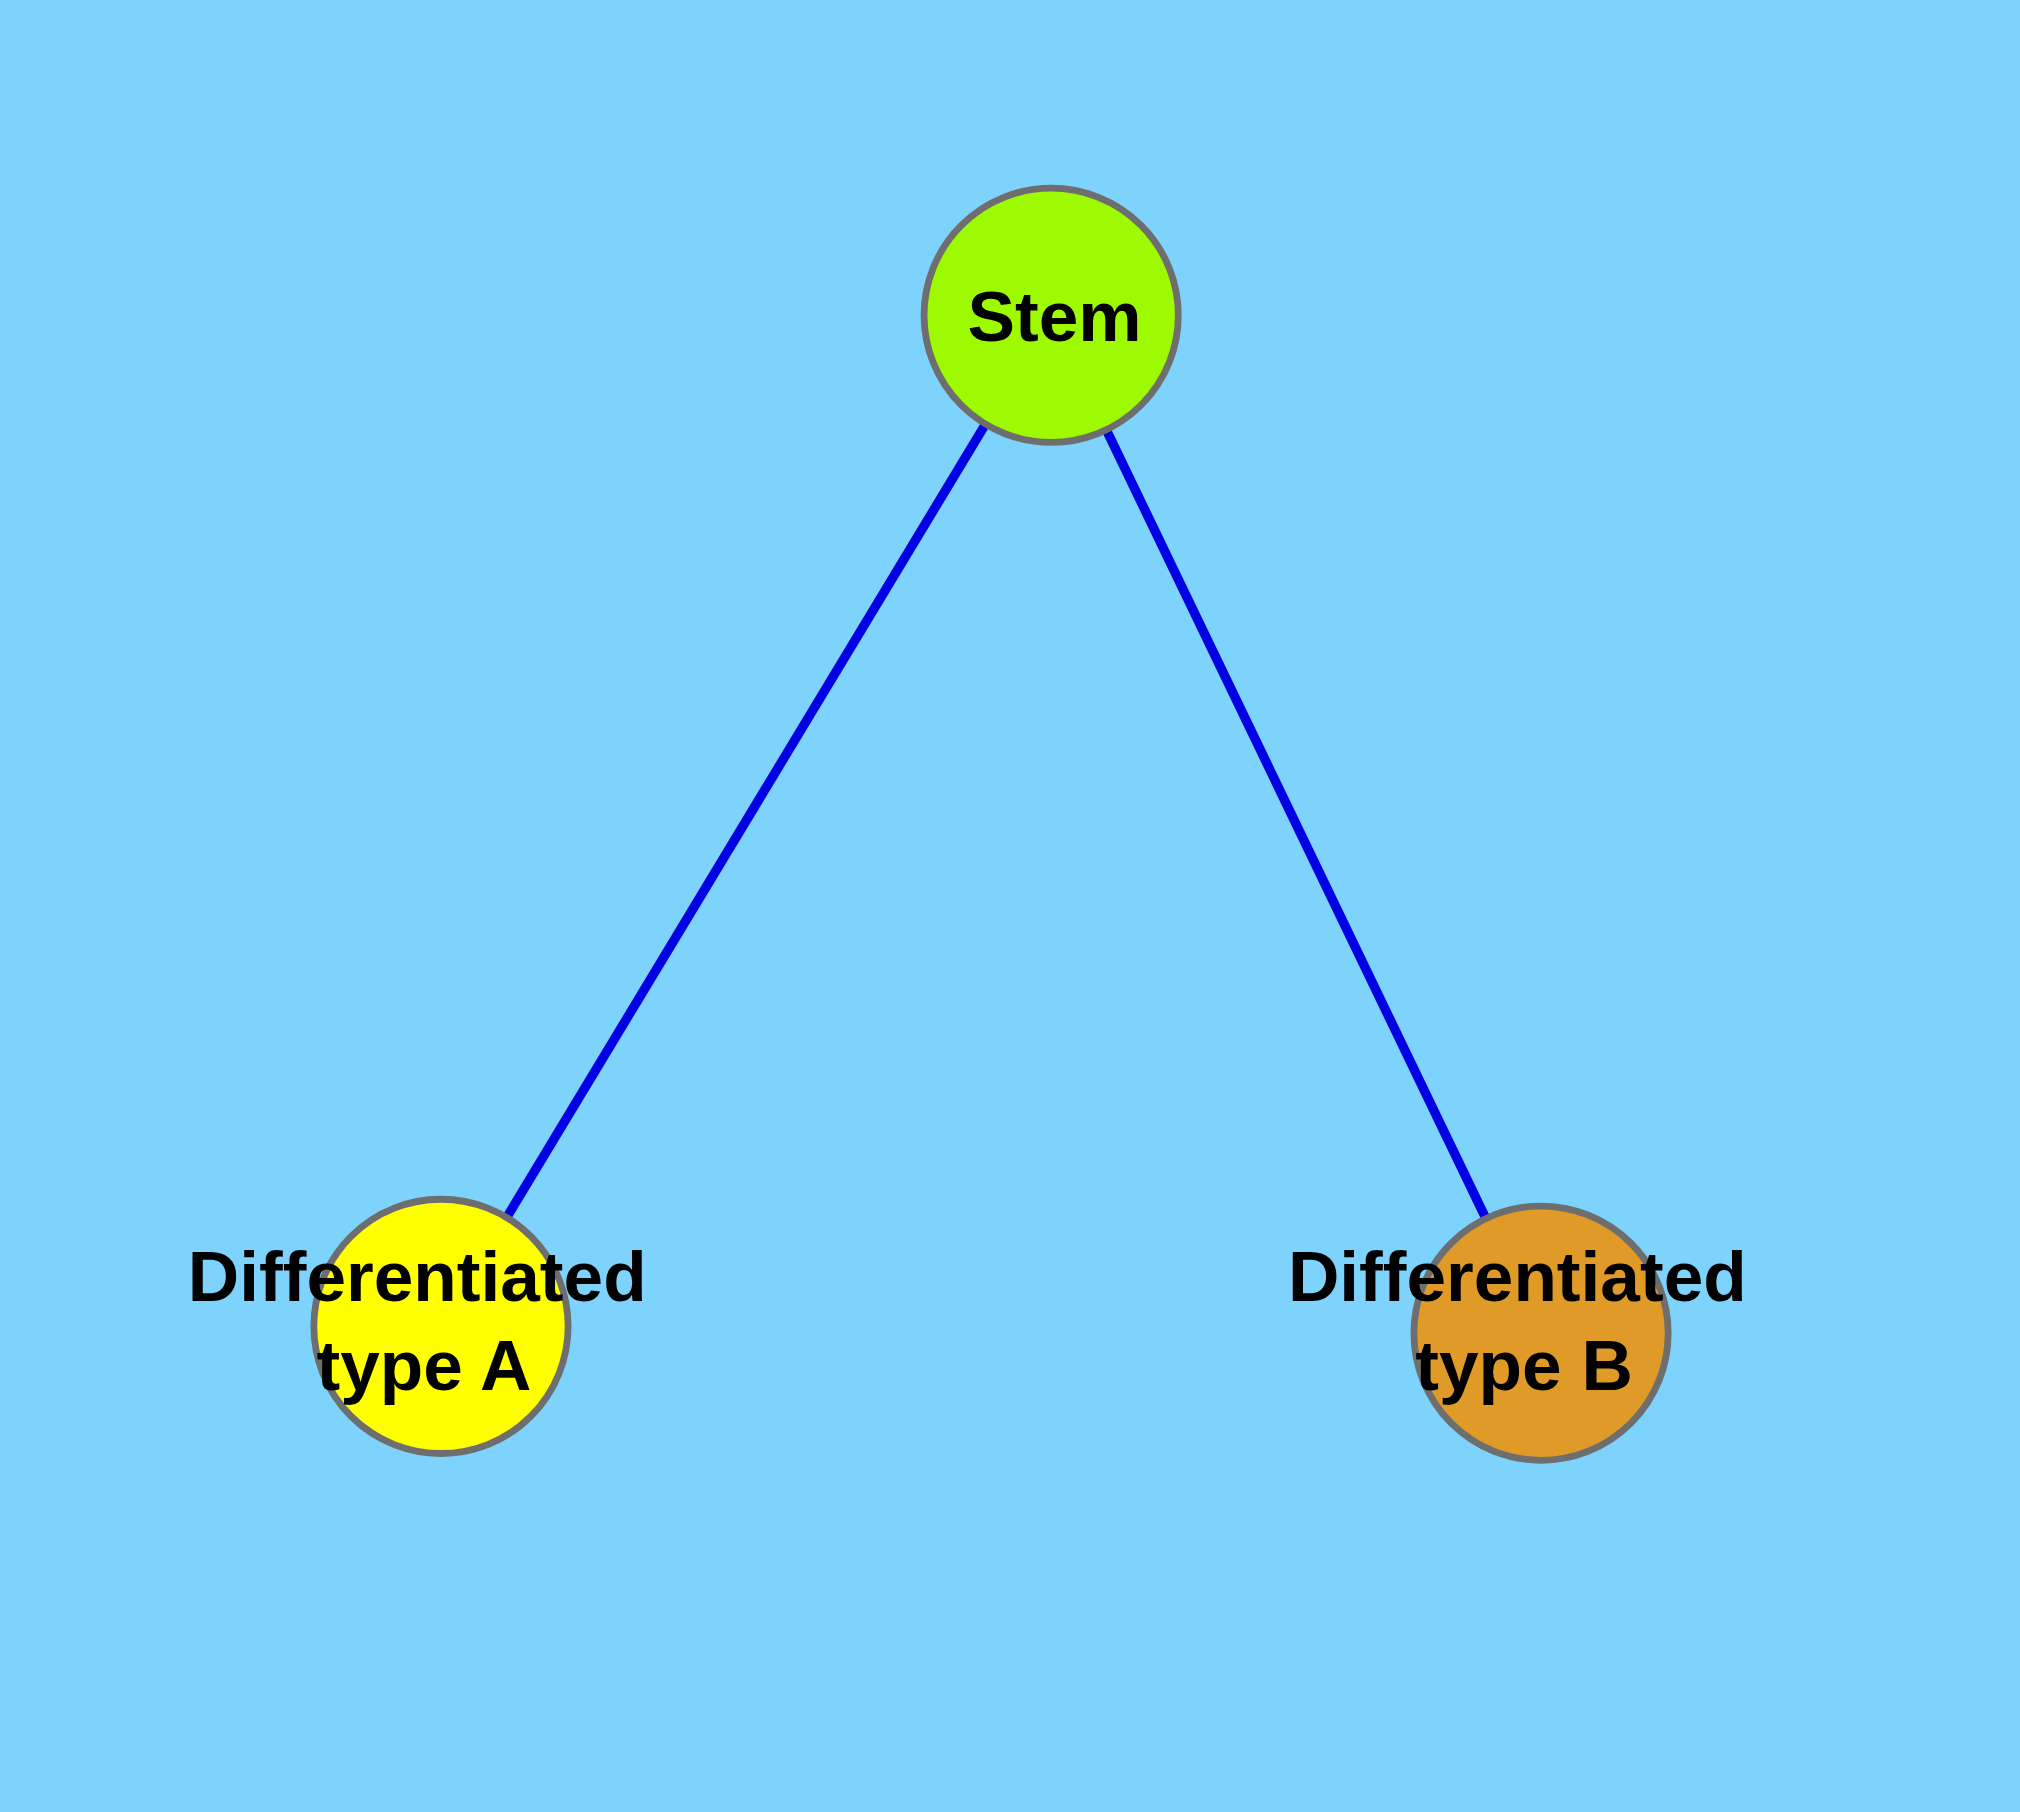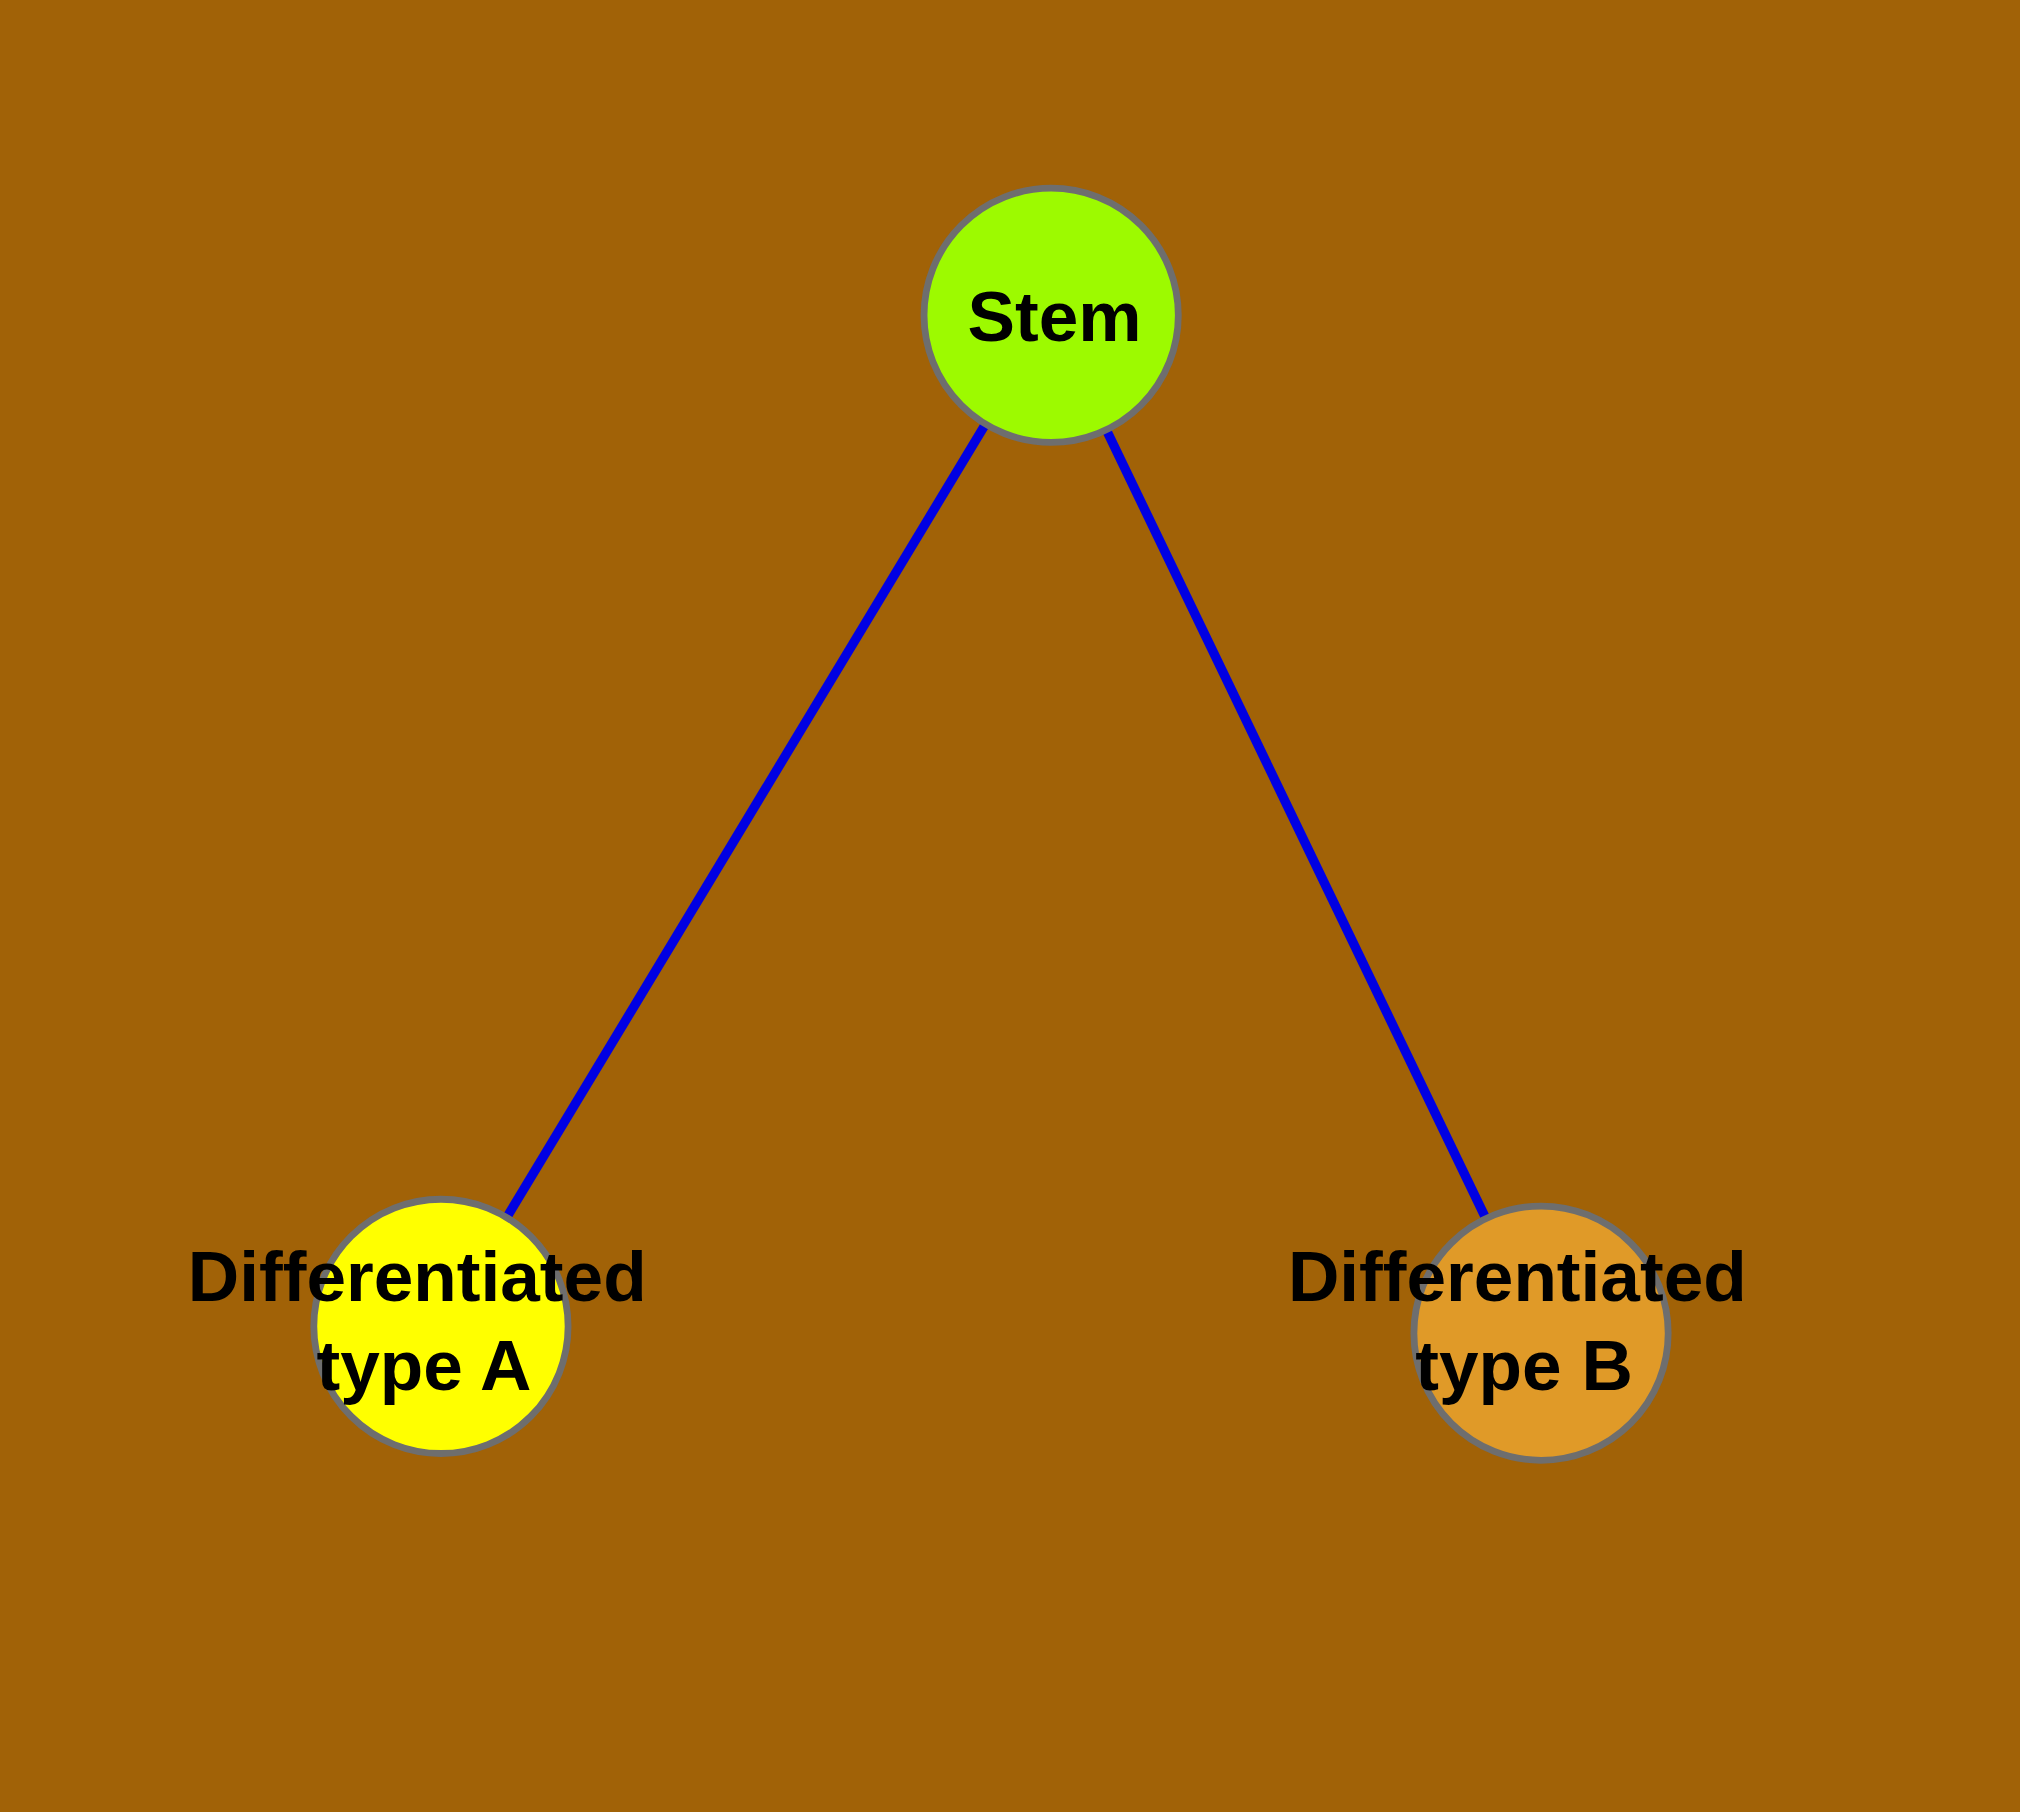--- a/index.html
+++ b/index.html
@@ -37,21 +37,21 @@
     font-size: 84px;
     fill: #000000;
     dominant-baseline: middle;
     text-anchor: middle;
     paint-order: normal;
   }
 </style>
 </head>
 <body>
 
-<div id="canvas" style="background: #a16207; width: 2021px; height: 1812px;">
+<div id="canvas" style="background: #7dd3fc; width: 2021px; height: 1812px;">
   <svg id="graph-svg" viewBox="0 0 2384 2138" xmlns="http://www.w3.org/2000/svg">
 
     <g>
       <line class="edge-line" x1="1240" y1="372" x2="520" y2="1565" stroke="#0000e3"></line>
       <line class="edge-line" x1="1240" y1="372" x2="1818" y2="1573" stroke="#0000e3"></line>
     </g>
 
     <g>
 
       <g>

